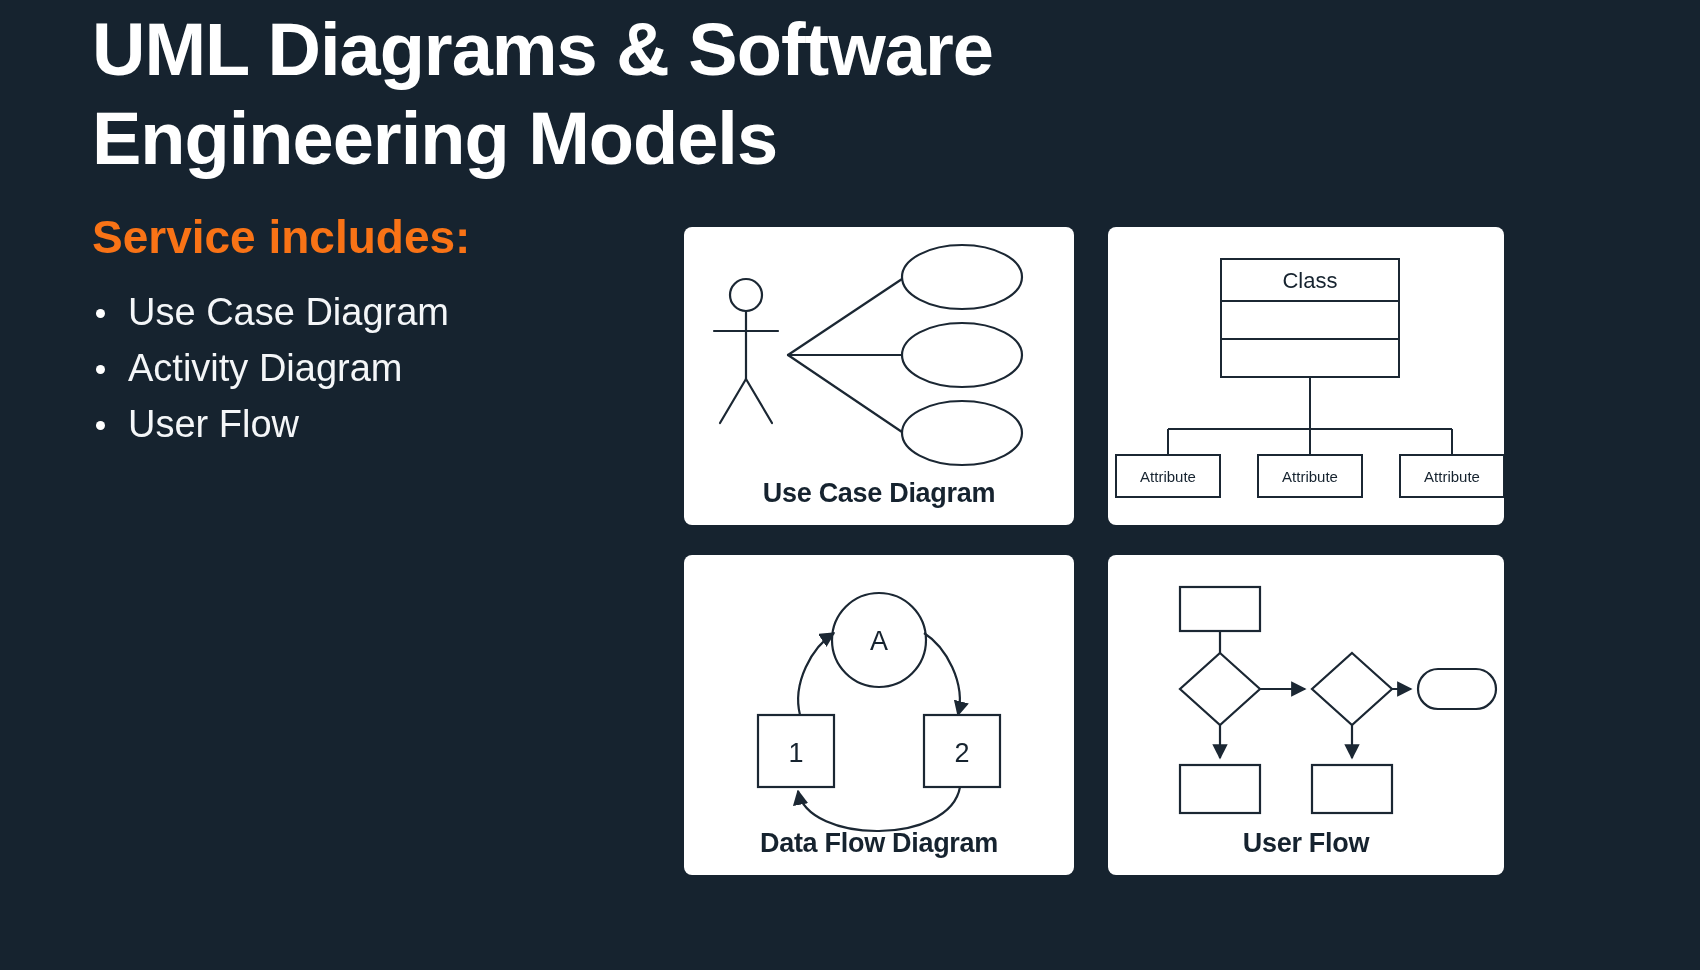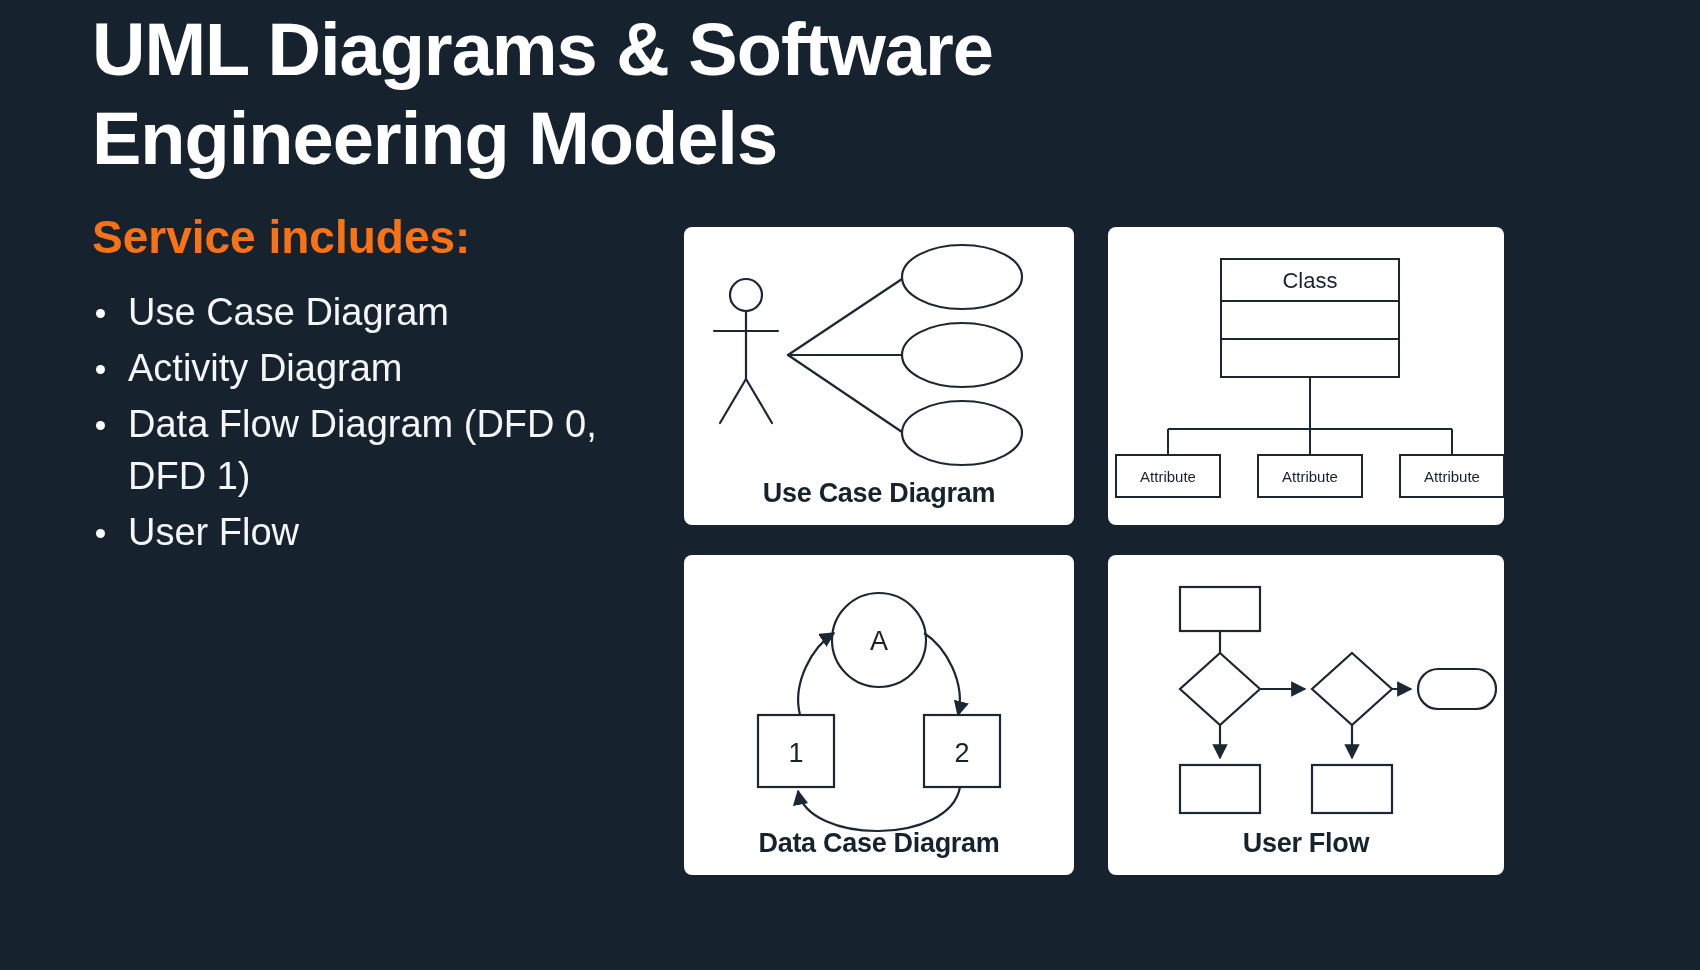--- a/index.html
+++ b/index.html
@@ -127,21 +127,20 @@
 <body>
 
 <div class="page">
 
   <div class="left-col">
     <h1 class="main-title">UML Diagrams &amp; Software Engineering Models</h1>
     <h2 class="subtitle">Service includes:</h2>
     <ul class="service-list">
       <li>Use Case Diagram</li>
       <li>Activity Diagram</li>
-      <li>Data Flow Diagram (DFD 0, DFD 1)</li>
       <li>User Flow</li>
     </ul>
   </div>
 
   <div class="cards">
 
     <div class="card">
       <div class="card-canvas">
         <svg viewBox="0 0 390 298" preserveAspectRatio="xMidYMid meet">
           <g fill="none" stroke="#1b2733" stroke-width="2.2" stroke-linecap="round">
@@ -216,21 +215,21 @@
             <text x="112" y="207" font-size="27">1</text>
             <text x="278" y="207" font-size="27">2</text>
           </g>
         </svg>
       </div>
       <div class="watermark">
         <svg viewBox="0 0 330 56">
           <text x="0" y="42" font-family="Liberation Sans, sans-serif" font-size="44" fill="#16232f" direction="rtl">خمسات</text>
         </svg>
       </div>
-      <div class="card-caption">Data Case Diagram</div>
+      <div class="card-caption">Data Flow Diagram</div>
     </div>
 
     <div class="card">
       <div class="card-canvas">
         <svg viewBox="0 0 396 320" preserveAspectRatio="xMidYMid meet">
           <defs>
             <marker id="ufArrow" viewBox="0 0 10 10" refX="9" refY="5" markerWidth="7" markerHeight="7" orient="auto-start-reverse">
               <path d="M 0 0 L 10 5 L 0 10 z" fill="#1b2733"></path>
             </marker>
           </defs>

